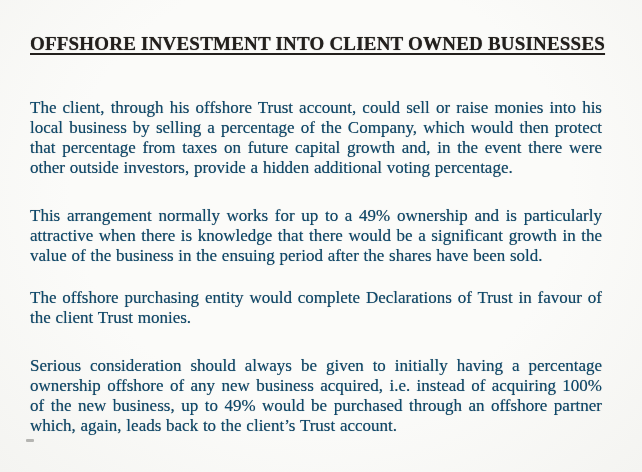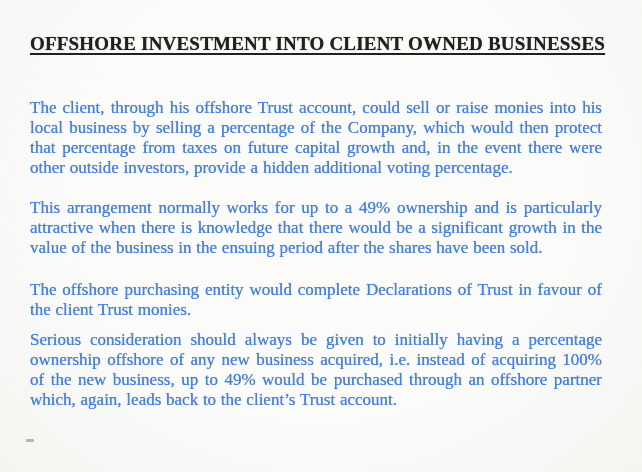--- a/index.html
+++ b/index.html
@@ -33,30 +33,30 @@
     text-decoration-thickness: 1.5px;
     text-underline-offset: 3px;
     text-shadow: 0 0 0.8px rgba(35, 32, 29, 0.75);
     white-space: nowrap;
   }
   .para {
     width: 572px;
     margin: 0;
     font-size: 17px;
     line-height: 20px;
-    color: #3b82f6;
+    color: #0c4a6e;
     text-align: justify;
     text-align-last: left;
     word-spacing: 0.5px;
     text-shadow: 0 0 0.7px rgba(55, 52, 48, 0.6);
   }
   .para-1 { margin-top: 43px; }
-  .para-2 { margin-top: 20px; }
+  .para-2 { margin-top: 28px; }
   .para-3 { margin-top: 22px; }
-  .para-4 { margin-top: 10px; }
+  .para-4 { margin-top: 28px; }
   .scan-speck {
     position: absolute;
     left: 26px;
     top: 439px;
     width: 8px;
     height: 3px;
     background: #9a9a96;
     opacity: 0.7;
     border-radius: 1px;
   }

